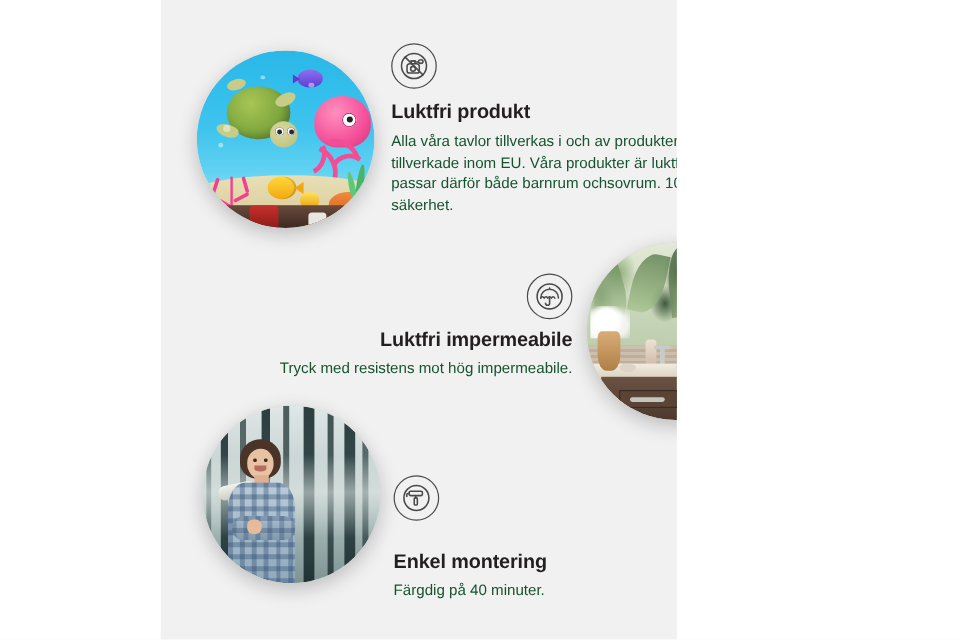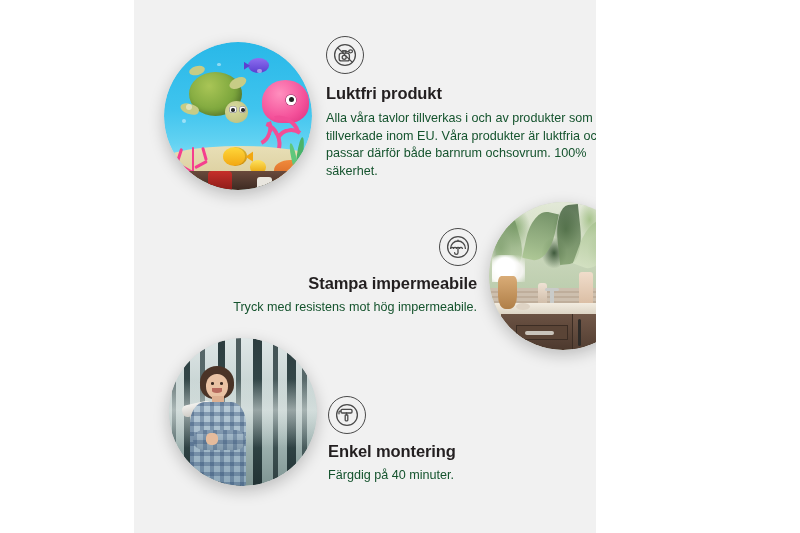--- a/index.html
+++ b/index.html
@@ -23,21 +23,20 @@
     background: #ffffff;
   }
   .canvas {
     position: absolute;
     left: 134px;
     top: 0;
     width: 430px;
     height: 533px;
     background: #f1f1f1;
     overflow: hidden;
-    padding-left: 32px;
   }
 
   
   .feature {
     position: absolute;
   }
 
   
   .photo {
     position: absolute;
@@ -92,21 +91,21 @@
   
   #block2-photo { left: 355px; top: 202px; width: 148px; height: 148px; }
   #block2-text  { left: 55px;  top: 228px; width: 288px; text-align: right; }
   #block2-text .icon-wrap { margin-left: auto; }
   #block2-text h2.title { margin-top: 7px; }
   #block2-text p.body   { margin-top: 5px; }
 
   
   #block3-photo { left: 35px;  top: 338px; width: 148px; height: 148px; }
   #block3-text  { left: 194px; top: 396px; width: 280px; }
-  #block3-text h2.title { margin-top: 7px; }
+  #block3-text h2.title { margin-top: 24px; }
   #block3-text p.body   { margin-top: 5px; }
 
   
   .sea { position:absolute; inset:0; background:linear-gradient(#29b8e8 0%, #3fc4ee 45%, #62d2f2 68%, #7fdcf5 80%); }
   .sea .sand { position:absolute; left:-5%; bottom:0; width:110%; height:30%;
                background:linear-gradient(#e8dfb6 0%, #ded2a3 60%, #b9a982 100%);
                border-radius: 52% 48% 0 0 / 38% 34% 0 0; }
   .sea .darkfloor { position:absolute; left:0; bottom:0; width:100%; height:13%;
                background:linear-gradient(#6a4a3c,#3d2a22); }
   
@@ -385,21 +384,21 @@
     <div class="txt-block feature" id="block2-text">
       <div class="icon-wrap">
         <svg width="24" height="24" viewBox="0 0 24 24" fill="none" stroke="#4a4a4a" stroke-width="1.3" stroke-linecap="round" stroke-linejoin="round">
           <path d="M4.6 13.4a7.4 7.4 0 0 1 14.8 0"></path>
           <path d="M4.6 13.4c.9-1.5 2.1-1.5 2.9 0 .9-1.5 2.2-1.5 3 0 .9-1.5 2.2-1.5 3 0 .9-1.5 2-1.5 2.9 0"></path>
           <path d="M12 13.4v4.3a1.7 1.7 0 0 1-3.4 0"></path>
           <path d="M12 6v-.9"></path>
           <circle cx="12" cy="12" r="10.4"></circle>
         </svg>
       </div>
-      <h2 class="title">Stampa impermeabile</h2>
+      <h2 class="title">Luktfri impermeabile</h2>
       <p class="body">Tryck med resistens mot hög impermeabile.</p>
     </div>
 
     <div class="photo feature" id="block3-photo">
       <div class="inner">
         <div class="forest">
           <div class="trunk tr9"></div>
           <div class="trunk tr1"></div>
           <div class="trunk tr2"></div>
           <div class="trunk tr3"></div>

